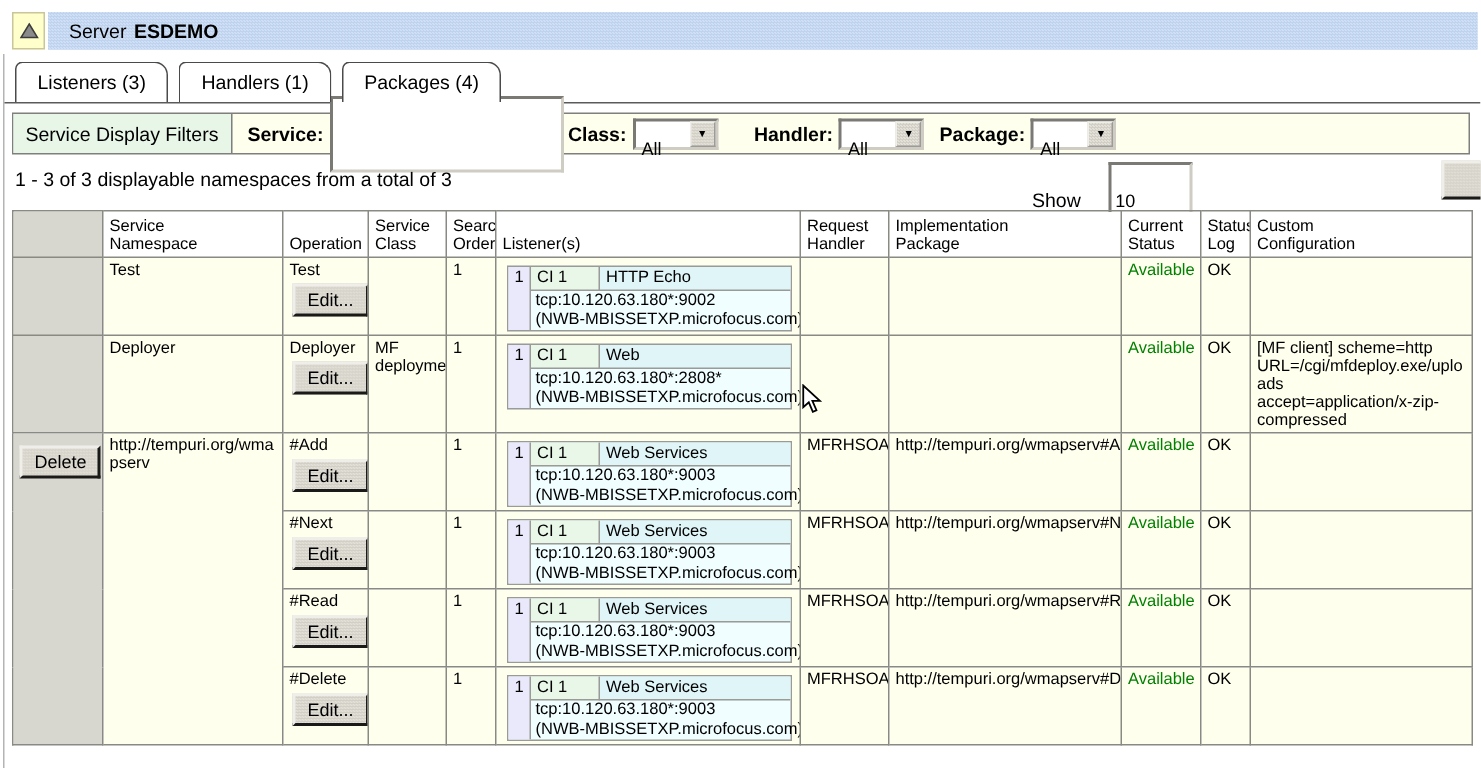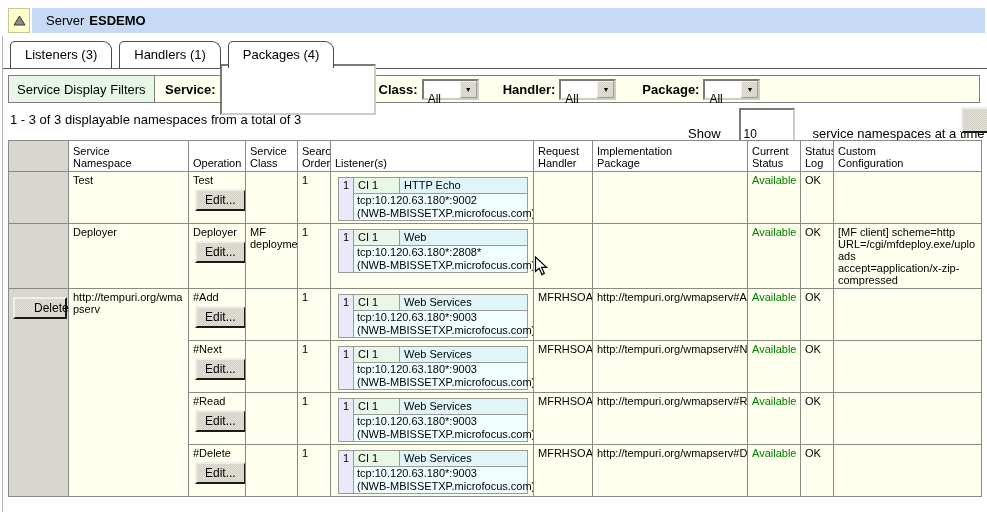--- a/index.html
+++ b/index.html
@@ -91,21 +91,21 @@
     white-space:pre-line;height:26px;
   }
   .gcell{background:var(--gray_cell,#d7d7cf) !important;}
   td.data{background:var(--row_ivory,#ffffee);}
   td.ns{overflow-wrap:break-word;}
   td.pkg{white-space:nowrap;}
   td.custom{white-space:pre-line;overflow-wrap:break-word;}
   .avail{color:var(--status_green,#008000);}
   .opname{display:block;}
   .edit{display:block;margin:3px 0 0 2px;padding:2px 8px;font-size:12px;}
-  .delete-btn{display:block;margin:6px auto 0 auto;padding:2px 19px;font-size:12px;width:54px;}
+  .delete-btn{display:block;margin:6px auto 0 auto;padding:2px 8px;font-size:12px;width:54px;}
   
   .lbox{
     margin:3px 1px 0 3px;border:1px solid #9a9a96;background:#f0feff;
     display:grid;grid-template-columns:15px 46px 1fr;grid-template-rows:16px auto;
   }
   .lbox .ln{grid-row:1 / span 2;background:#e9e9fb;border-right:1px solid #9a9a96;text-align:center;padding-top:1px;}
   .lbox .lc{background:#e9f7e9;border-right:1px solid #9a9a96;border-bottom:1px solid #9a9a96;padding:1px 4px 0 4px;}
   .lbox .lt{background:#e0f5f8;border-bottom:1px solid #9a9a96;padding:1px 4px 0 4px;white-space:nowrap;}
   .lbox .la{grid-column:2 / span 2;padding:0 3px;line-height:13px;white-space:nowrap;}
   
@@ -140,32 +140,31 @@
   <span class="flabel" style="margin-left:3px">Class:</span>
   <span class="combo" style="margin-left:4px">
     <span class="cval">All</span>
     <span class="cbtn">▼</span>
   </span>
   <span class="flabel" style="margin-left:24px">Handler:</span>
   <span class="combo" style="margin-left:4px">
     <span class="cval">All</span>
     <span class="cbtn">▼</span>
   </span>
-  <span class="flabel" style="margin-left:26px">Package:</span>
+  <span class="flabel" style="margin-left:10px">Package:</span>
   <span class="combo" style="margin-left:4px">
     <span class="cval">All</span>
     <span class="cbtn">▼</span>
   </span>
 </div>
 
 <div id="summary-text">1 - 3 of 3 displayable namespaces from a total of 3</div>
 <div id="show-group">
   <span>Show</span>
   <input id="show-input" class="tinput" type="text" value="10" style="">
-  <span>service namespaces at a time</span>
 </div>
 <button id="pagination-button" class="btn3d"></button>
 
 <table id="svc-table">
   <colgroup>
     <col style="width:60px">
       <col style="width:120px">
       <col style="width:57px">
       <col style="width:52px">
     <col style="width:33px">

